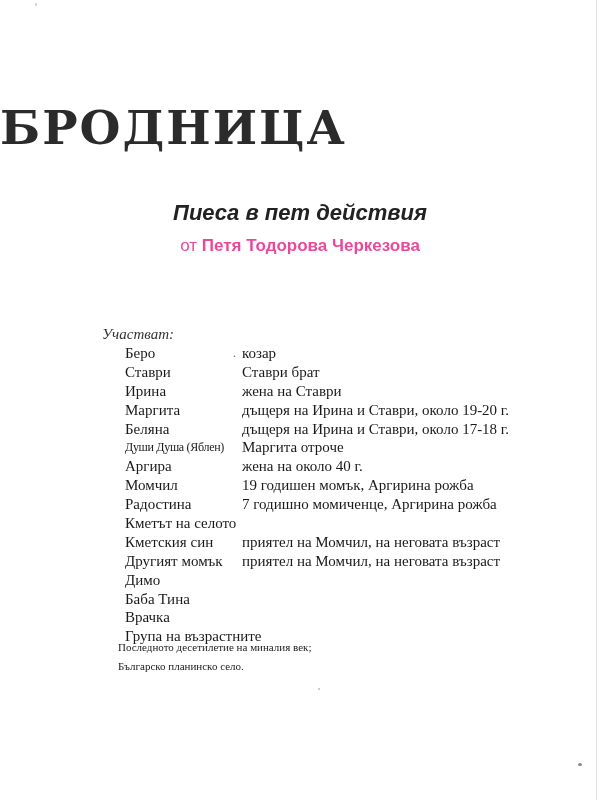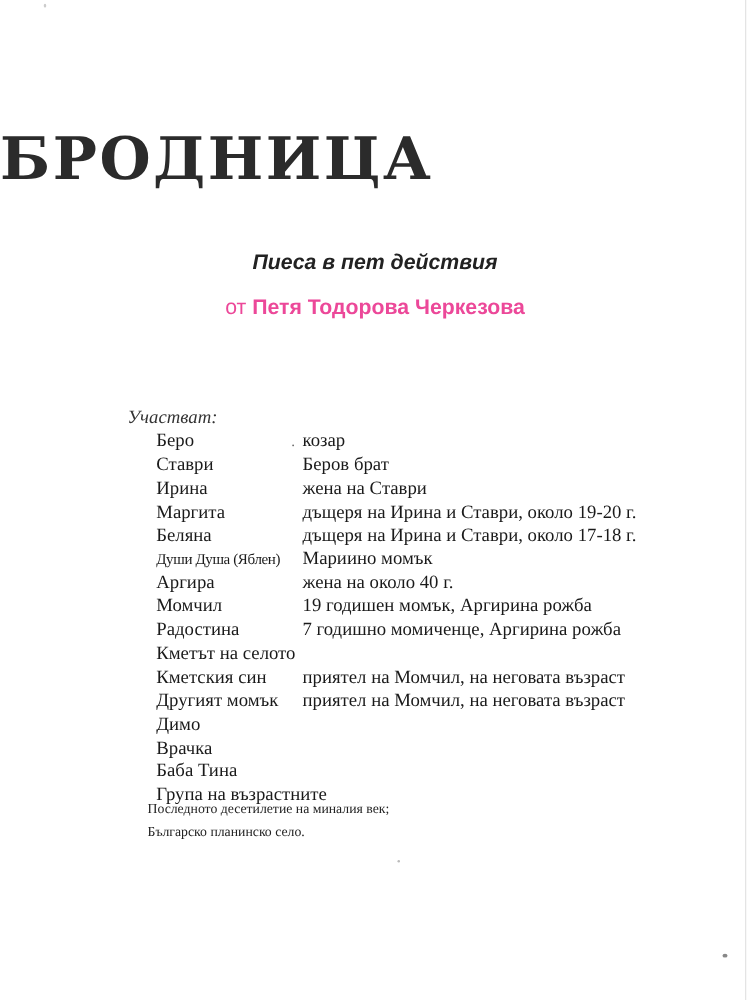--- a/index.html
+++ b/index.html
@@ -9,21 +9,21 @@
   }
   .page { position: absolute; left: 0; top: 0; width: 600px; height: 800px; }
   .edge-right { position: absolute; top: 0; right: 3px; width: 1px; height: 800px; background: #e4e4e4; }
   .title {
     position: absolute; top: 100px; left: 0; width: 100%; text-align: left;
     font-family: "DejaVu Serif", serif; font-weight: bold; font-size: 47px; letter-spacing: 2px;
     color: #2b2b2b;
   }
   .subtitle {
     position: absolute; top: 200px; left: 0; width: 100%; text-align: center;
-    font-family: "Liberation Sans", sans-serif; font-weight: bold; font-style: italic; font-size: 17px;
+    font-family: "Liberation Sans", sans-serif; font-weight: bold; font-style: italic; font-size: 22px;
     color: #222;
   }
   .author {
     position: absolute; top: 236px; left: 0; width: 100%; text-align: center;
     font-family: "Liberation Sans", sans-serif; font-size: 17px; color: #ec4899;
   }
   .author .name { font-weight: bold; }
   .cast-label {
     position: absolute; top: 326px; left: 82px; font-style: italic; font-size: 15px; color: #333; margin-left: 20px;
   }
@@ -52,37 +52,37 @@
   <div class="cast-label">Участват:</div>
 
   <div class="cast">
     <div class="row">
       <span class="role">Беро</span>
       <span class="dot">.</span>
       <span class="desc">козар</span>
     </div>
     <div class="row">
       <span class="role">Ставри</span>
-      <span class="desc">Беров брат</span>
+      <span class="desc">Ставри брат</span>
     </div>
     <div class="row">
       <span class="role">Ирина</span>
       <span class="desc">жена на Ставри</span>
     </div>
     <div class="row">
       <span class="role">Маргита</span>
       <span class="desc">дъщеря на Ирина и Ставри, около 19-20 г.</span>
     </div>
     <div class="row">
       <span class="role">Беляна</span>
       <span class="desc">дъщеря на Ирина и Ставри, около 17-18 г.</span>
     </div>
     <div class="row">
       <span class="role small">Души Душа (Яблен)</span>
-      <span class="desc">Мариино момък</span>
+      <span class="desc">Маргита отроче</span>
     </div>
     <div class="row">
       <span class="role">Аргира</span>
       <span class="desc">жена на около 40 г.</span>
     </div>
     <div class="row">
       <span class="role">Момчил</span>
       <span class="desc">19 годишен момък, Аргирина рожба</span>
     </div>
     <div class="row">
@@ -99,25 +99,25 @@
     </div>
     <div class="row">
       <span class="role">Другият момък</span>
       <span class="desc">приятел на Момчил, на неговата възраст</span>
     </div>
     <div class="row">
       <span class="role">Димо</span>
       <span class="desc"></span>
     </div>
     <div class="row">
-      <span class="role">Врачка</span>
+      <span class="role">Баба Тина</span>
       <span class="desc"></span>
     </div>
     <div class="row">
-      <span class="role">Баба Тина</span>
+      <span class="role">Врачка</span>
       <span class="desc"></span>
     </div>
     <div class="row">
       <span class="role">Група на възрастните</span>
       <span class="desc"></span>
     </div>
   </div>
 
   <div class="setting">
     <div>Последното десетилетие на миналия век;</div>

